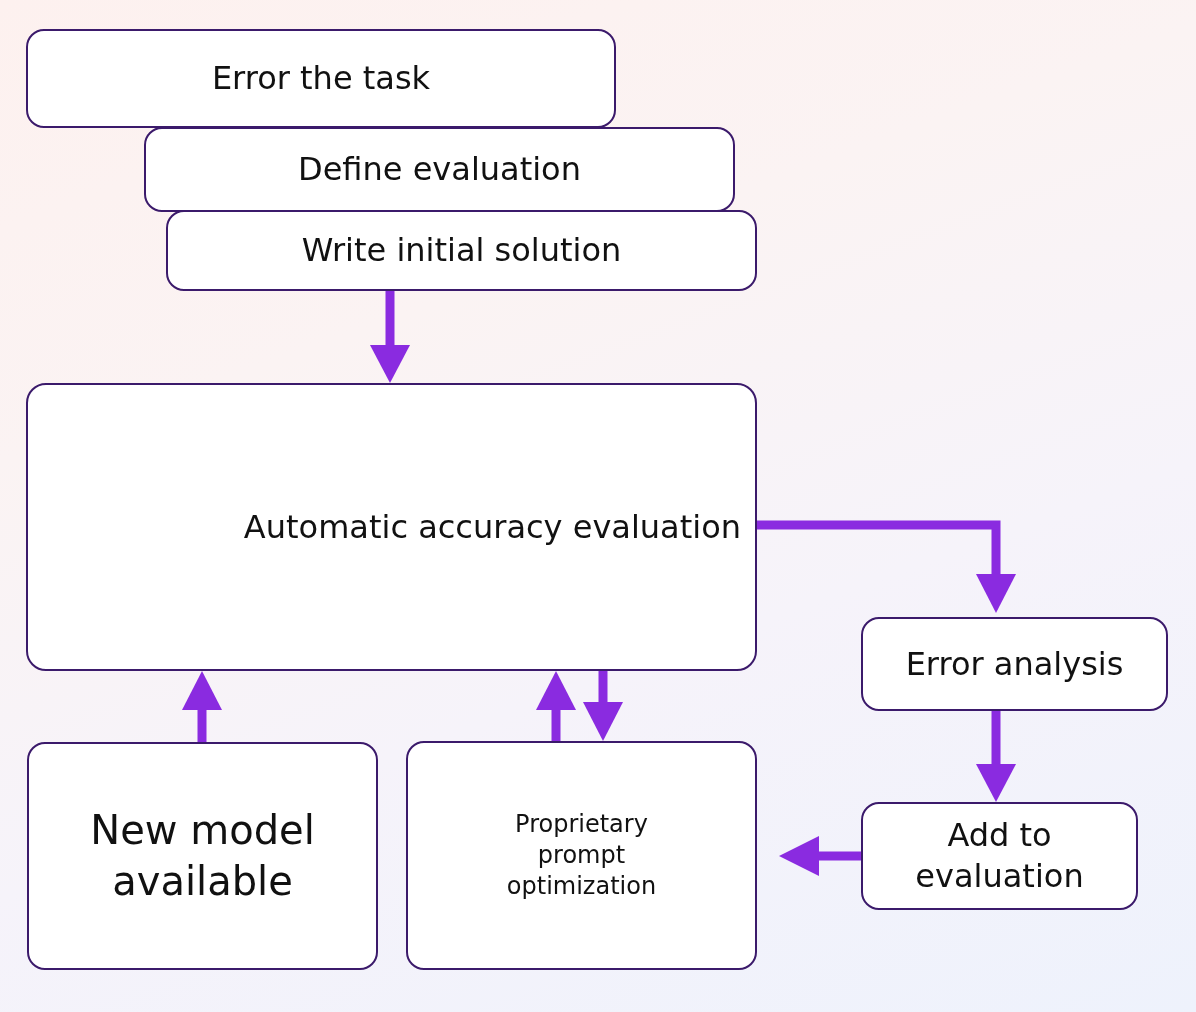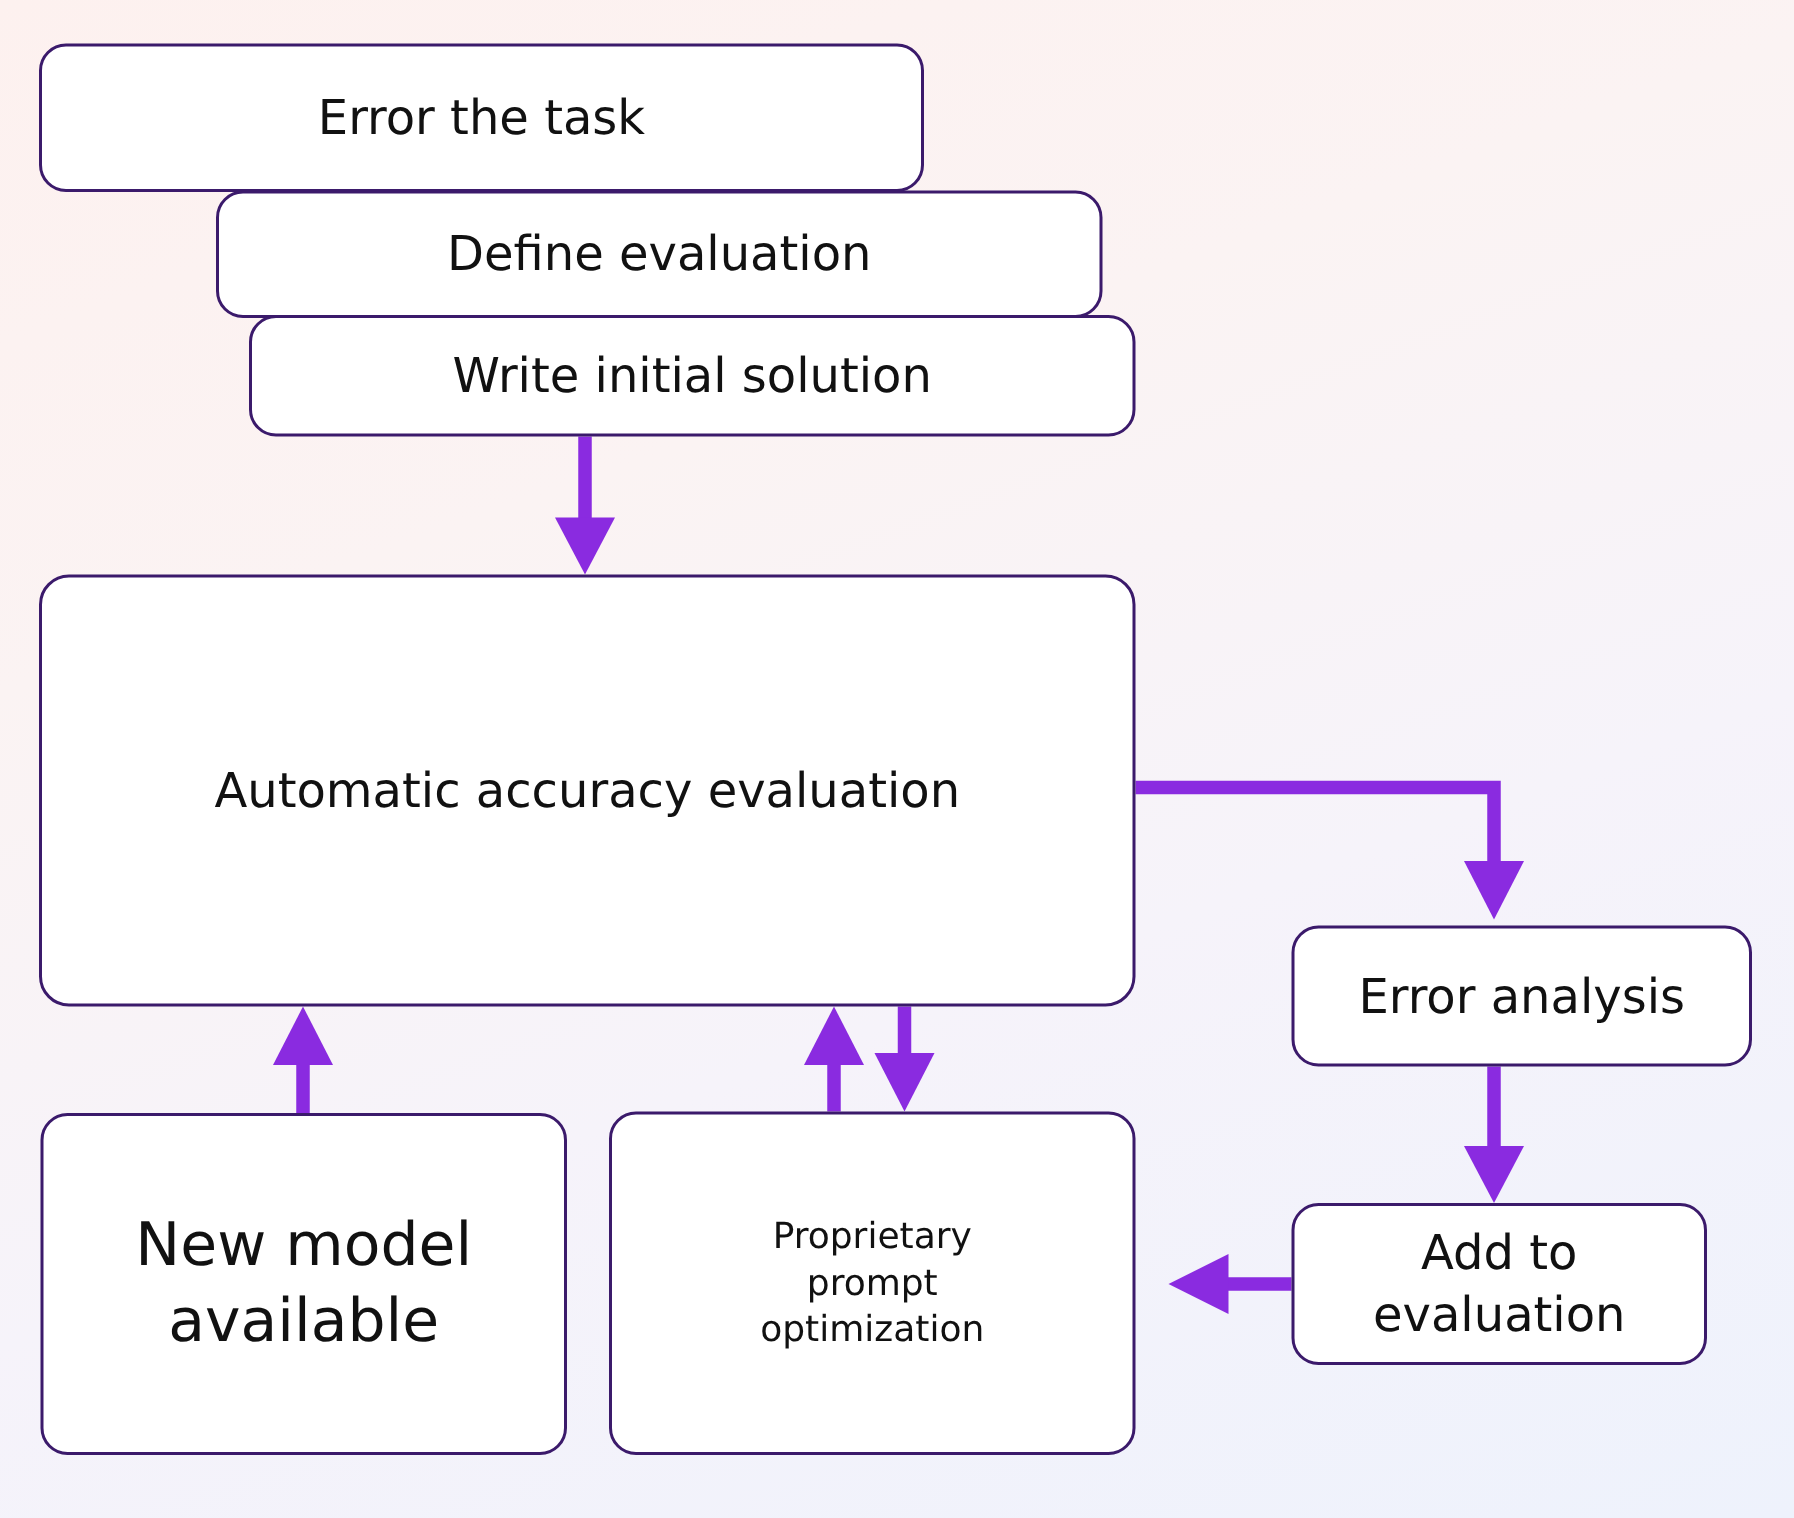--- a/index.html
+++ b/index.html
@@ -45,21 +45,21 @@
   .node .lbl {
     display: block;
     width: 100%;
     white-space: pre-line;
   }
   
   #node-define-task      { left: 26px;  top: 29px;  width: 590px; height: 99px;  font-size: 32px; z-index: 7; }
   #node-define-eval      { left: 96px;  top: 127px; width: 591px; height: 85px;  font-size: 32px; z-index: 6; margin-left: 48px; }
   #node-write-solution   { left: 166px; top: 210px; width: 591px; height: 81px;  font-size: 32px; z-index: 5; }
   
-  #node-auto-accuracy    { left: 26px;  top: 383px; width: 731px; height: 288px; font-size: 32px; z-index: 4; border-radius: 20px; }
+  #node-auto-accuracy    { left: 26px;  top: 383px; width: 731px; height: 288px; font-size: 32px; z-index: 4; border-radius: 20px; text-align: right; }
   
   #node-new-model        { left: 27px;  top: 742px; width: 351px; height: 228px; font-size: 40px; z-index: 4; }
   #node-prompt-opt       { left: 406px; top: 741px; width: 351px; height: 229px; font-size: 24px; z-index: 4; }
   
   #node-error-analysis   { left: 861px; top: 617px; width: 307px; height: 94px;  font-size: 32px; z-index: 4; align-items: center; }
   #node-add-to-eval      { left: 861px; top: 802px; width: 277px; height: 108px; font-size: 32px; z-index: 4; }
 </style>
 </head>
 <body>
 

